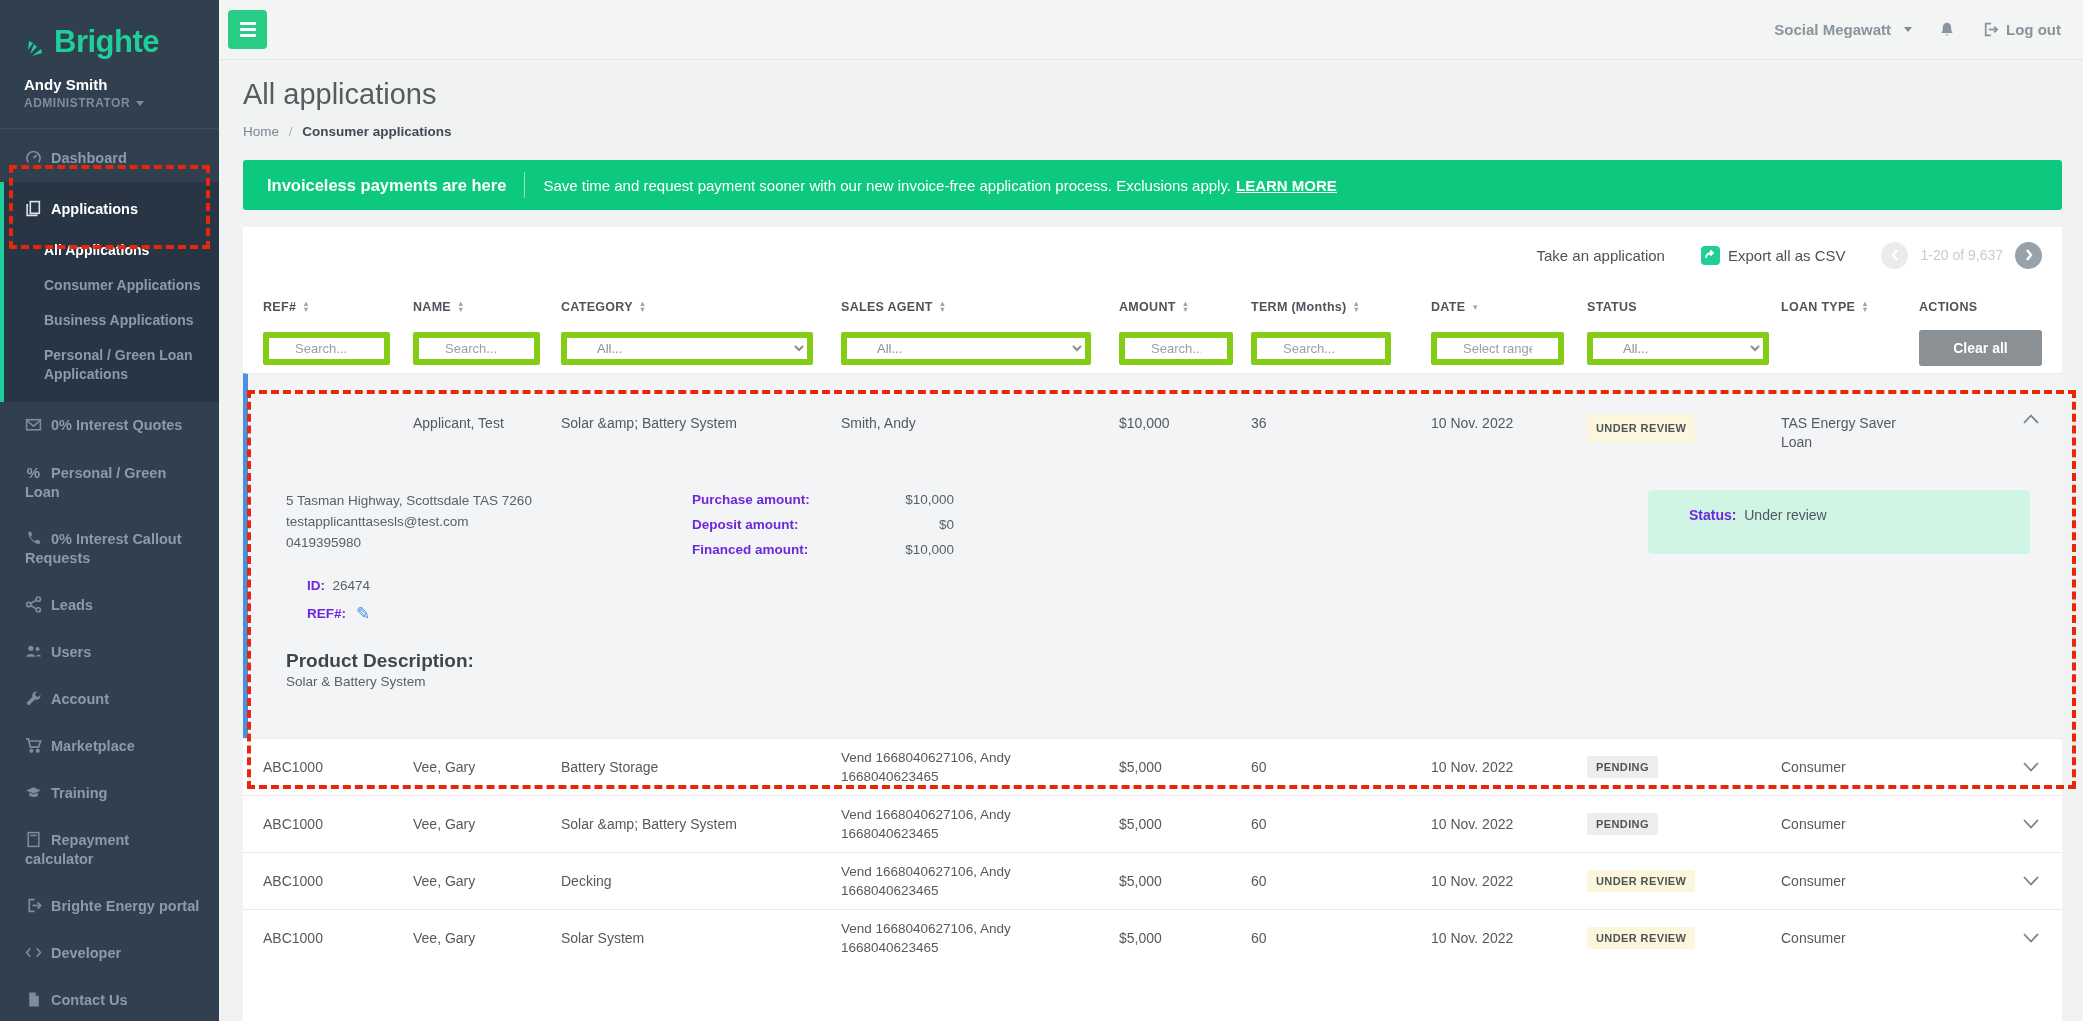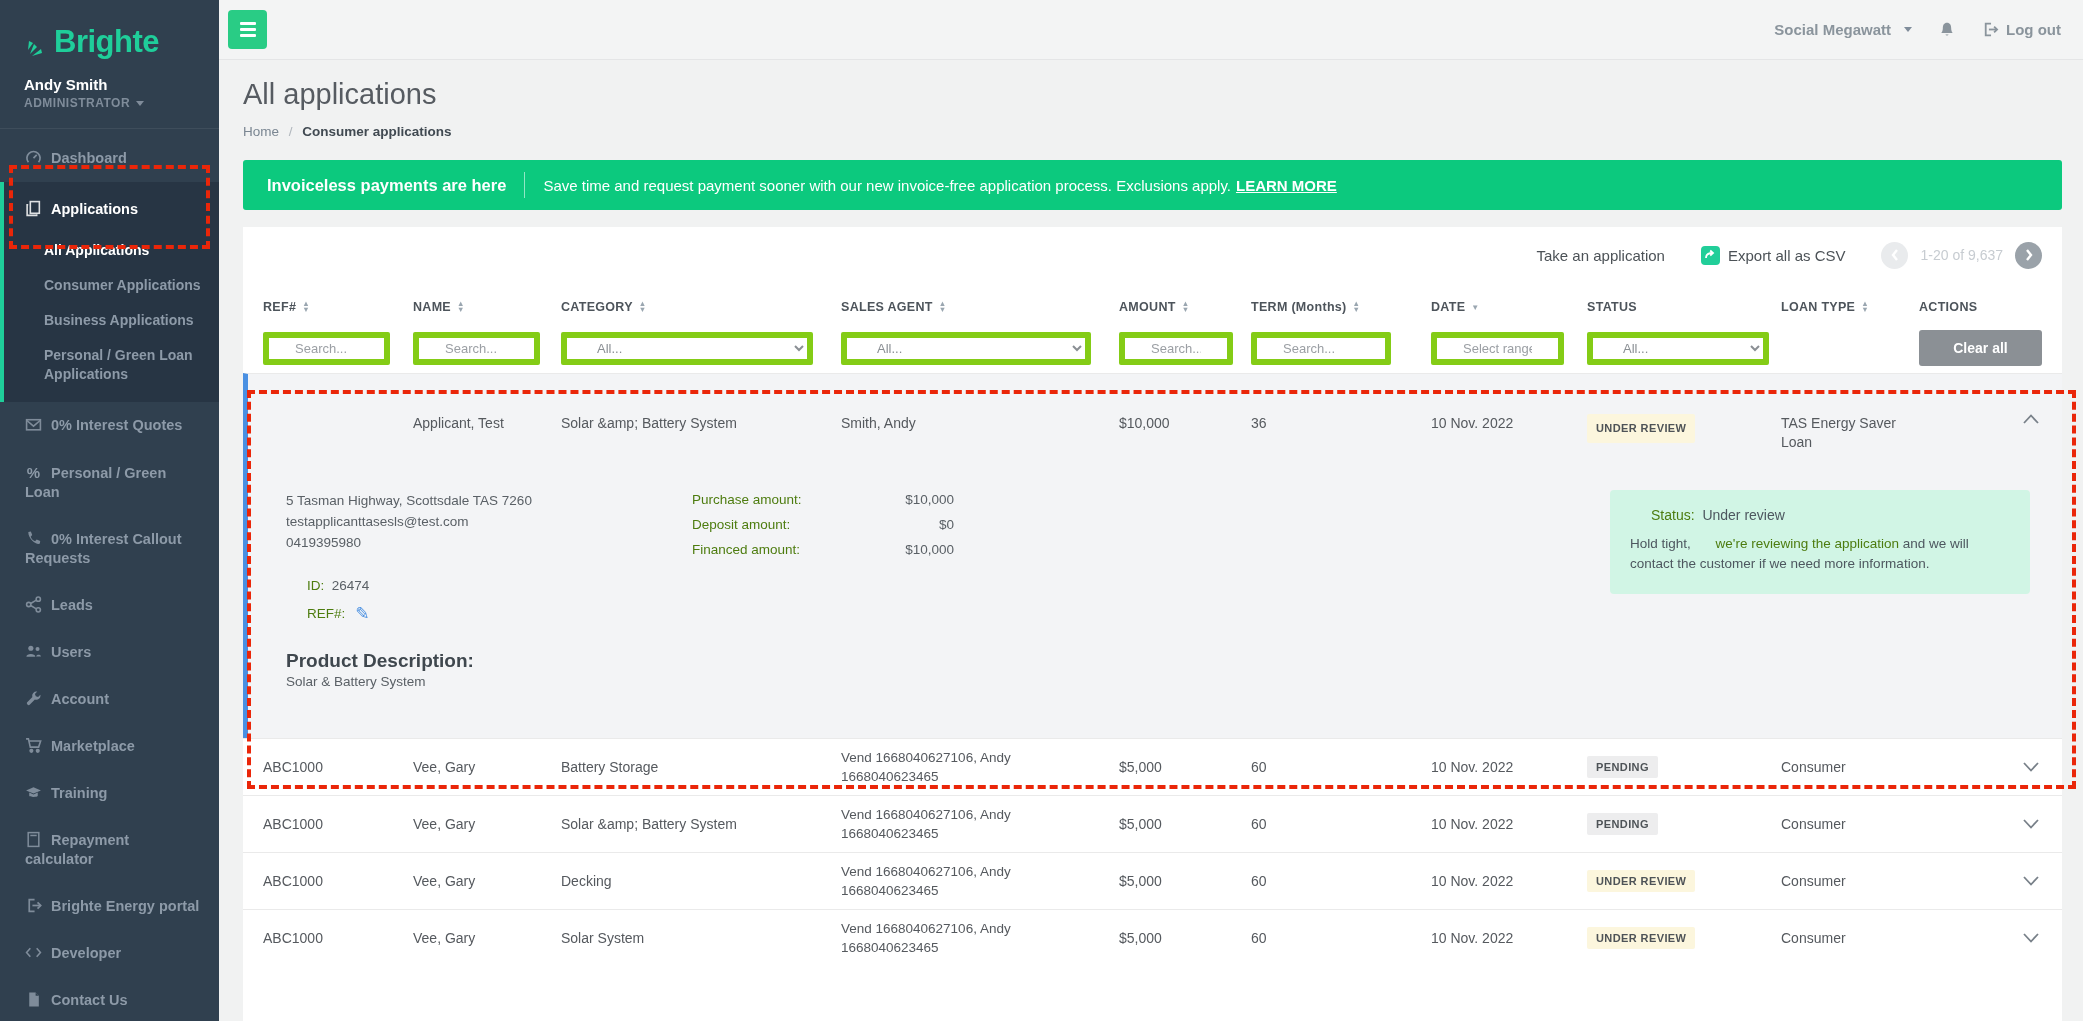--- a/index.html
+++ b/index.html
@@ -80,30 +80,30 @@
   .badge-pending { background:#ededee; }
   .chev-cell { justify-self:end; padding-right:3px; cursor:pointer; display:flex; align-items:center; }
 
   
   .expanded { border-top:1px solid #eaeaea; background:#f3f4f6; border-left:5px solid #4a90e2; position:relative; }
   .exp-summary { padding:24px 20px 8px 15px; align-items:start; font-size:14px; color:#55595e; }
   .exp-summary .grid-cell { line-height:19px;margin-top:16px; }
   .exp-details { display:grid; grid-template-columns:385px 290px 1fr; padding:30px 20px 46px 38px; align-items:start; }
   .contact-line { font-size:13.5px; color:#5a6066; line-height:21px; }
   .kv { margin-top:8px; font-size:13.5px; color:#5a6066; }
-  .kv b, .exp-details b { color:#4d7c0f; font-weight:400;padding-left:21px; }
+  .kv b, .exp-details b { color:#6d28d9; font-weight:700;padding-left:21px; }
   .id-row { margin-top:25px; }
   .ref-row { margin-top:12px; display:flex; align-items:center; gap:10px; }
   .pencil { color:#4a90e2; font-size:17px; cursor:pointer; line-height:1; }
   .prod-label { margin-top:28px; font-size:19px; font-weight:700; color:#3f474e; }
   .prod-value { font-size:13.5px; color:#5a6066; line-height:20px; }
   .sysinfo { margin-top:16px; }
   .amounts { padding-top:2px; }
   .amt-row { display:flex; justify-content:space-between; width:283px; font-size:13.5px; color:#5a6066; margin-bottom:10px; }
-  .status-box { justify-self:end; width:420px; margin-right:12px; background:#d1f5e5; border-radius:4px; padding:17px 20px 20px; color:#4d575f; font-size:13.5px; }
+  .status-box { justify-self:end; width:382px; margin-right:12px; background:#d1f5e5; border-radius:4px; padding:17px 20px 20px; color:#4d575f; font-size:13.5px; }
   .status-line { font-size:14px; margin-bottom:11px; }
   .status-note { line-height:20px; }
 
   
   .annotation { position:absolute; border:4px dashed #ea2609; pointer-events:none; z-index:50; }
   #ann-sidebar { left:9px; top:165px; width:201px; height:84px; }
   #ann-row { left:247px; top:390px; width:1829px; height:399px; }
 </style>
 </head>
 <body>
@@ -413,21 +413,20 @@
                 <b>Deposit amount:</b>
                 <span>$0</span>
               </div>
             <div class="amt-row">
                 <b>Financed amount:</b>
                 <span>$10,000</span>
               </div>
           </div>
           <div class="status-box">
             <div class="status-line"><b>Status:</b>&nbsp; <span>Under review</span></div>
-            <div class="status-note"><span>Hold tight, </span><b>we're reviewing the application</b><span> and we will contact the customer if we need more information.</span></div>
           </div>
         </div>
       </div>
 
       <div class="grid-row row">
         <div>ABC1000</div>
         <div>Vee, Gary</div>
         <div>Battery Storage</div>
         <div class="agent-cell">
             <div>Vend 1668040627106, Andy</div>

